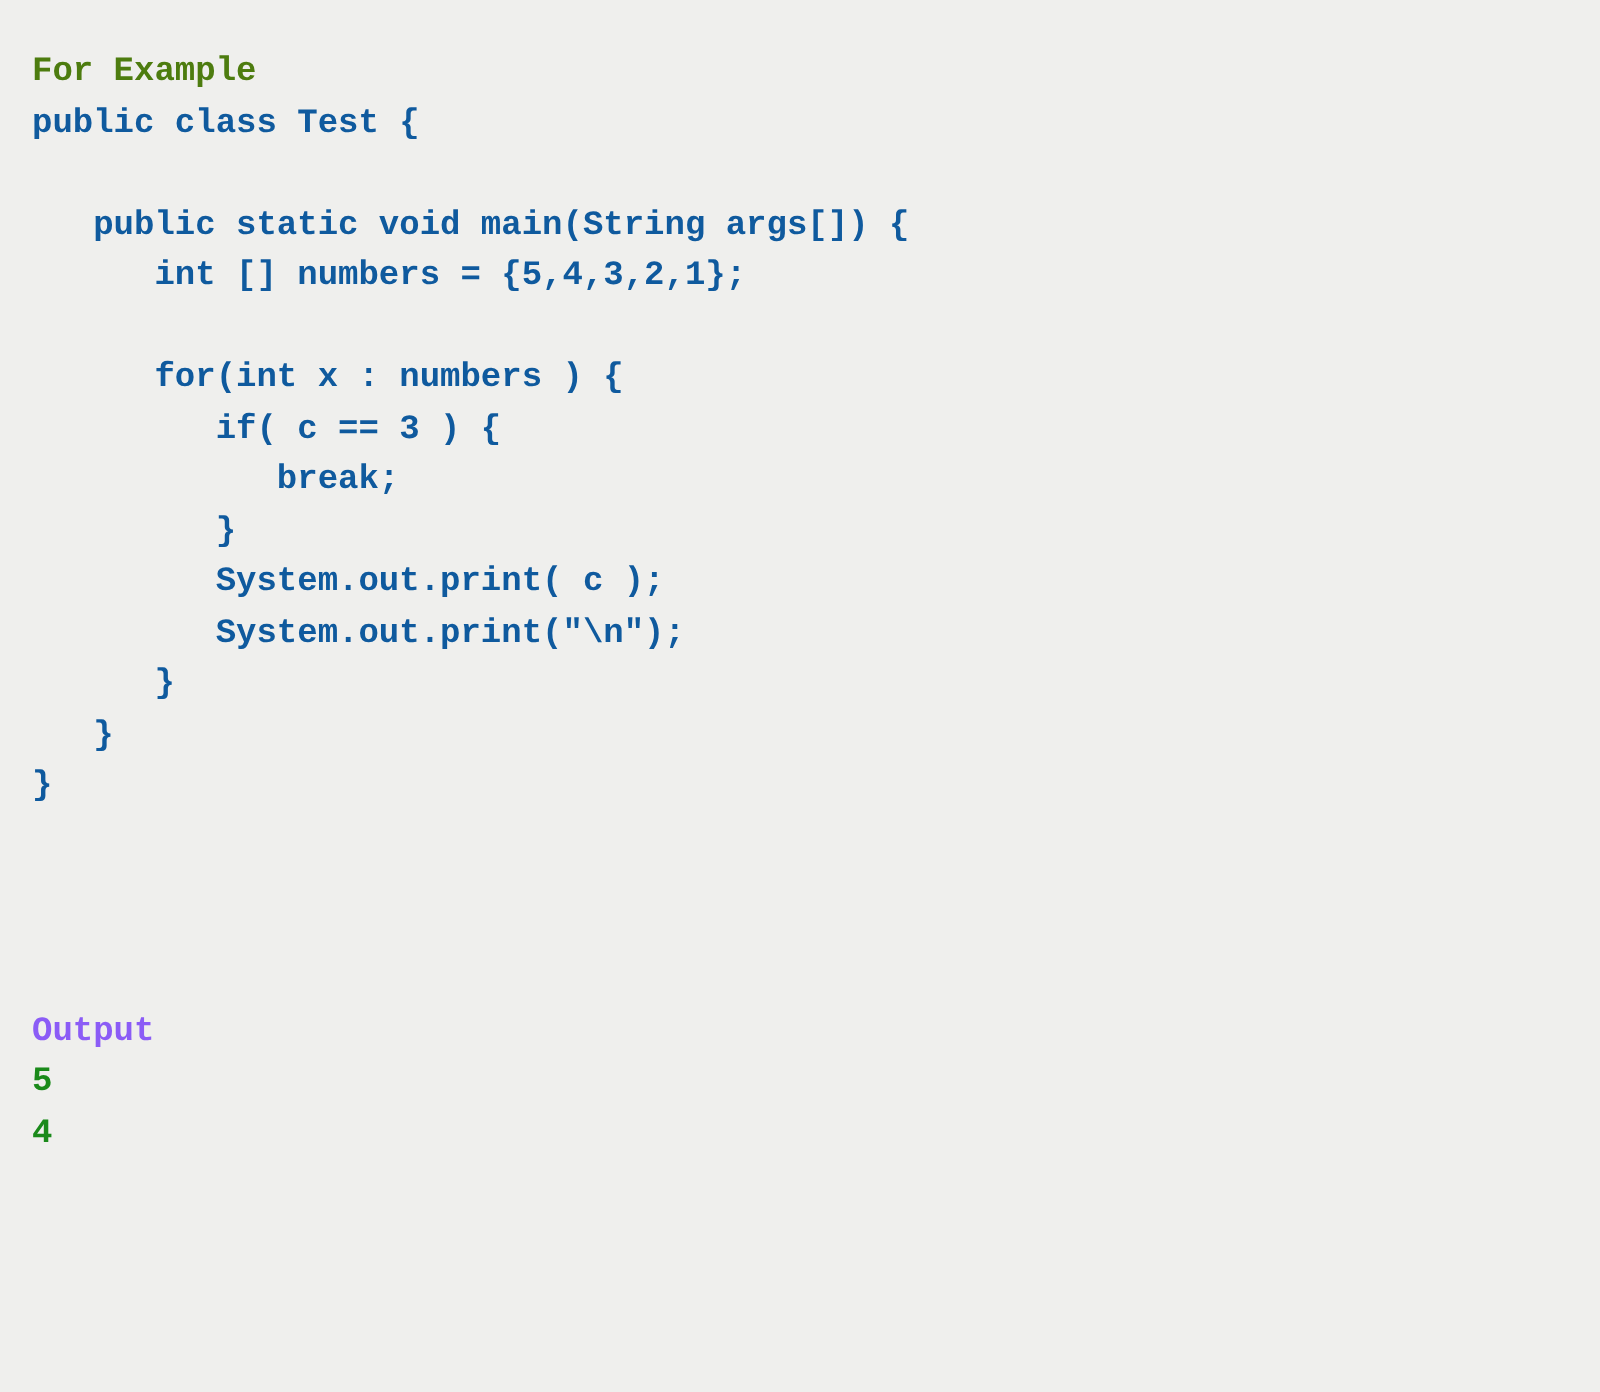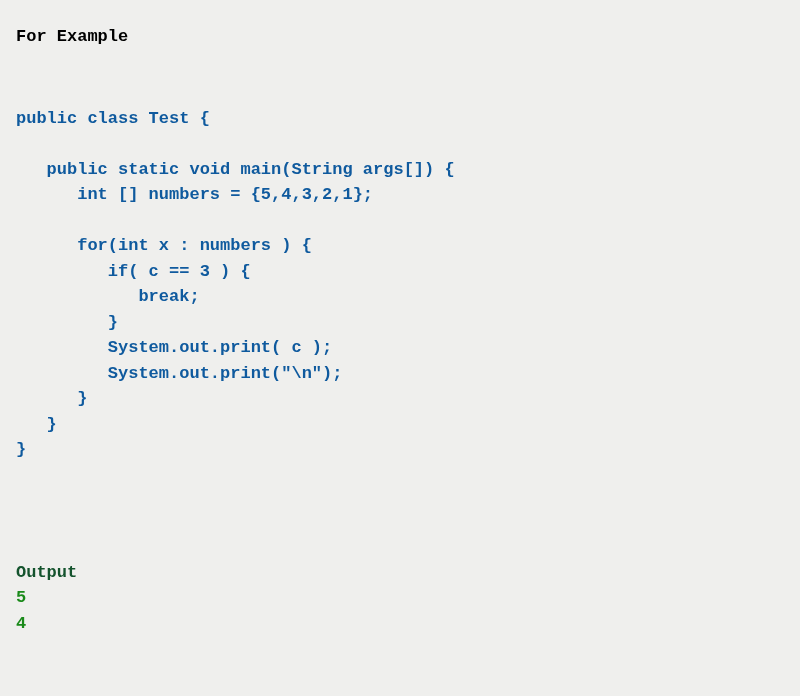--- a/index.html
+++ b/index.html
@@ -11,30 +11,29 @@
       background: #efefed;
       font-family: "Courier New", Courier, monospace;
       font-size: 17px;
       padding: 24px 16px;
       width: 800px;
       height: 696px;
       line-height: 1.5;
       font-weight: bold;
     }
     .heading {
-      color: #000000;
-      margin-bottom: 56px;
+      color: #4d7c0f;
     }
     .code-block {
       color: #0f5a9e;
       white-space: pre;
       margin-bottom: 97px;
     }
     .output-label {
-      color: #14532d;
+      color: #8b5cf6;
     }
     .output-value {
       color: #1a8a1a;
       white-space: pre;
     }
   </style>
 </head>
 <body>
 
 <div class="heading">For Example</div>

